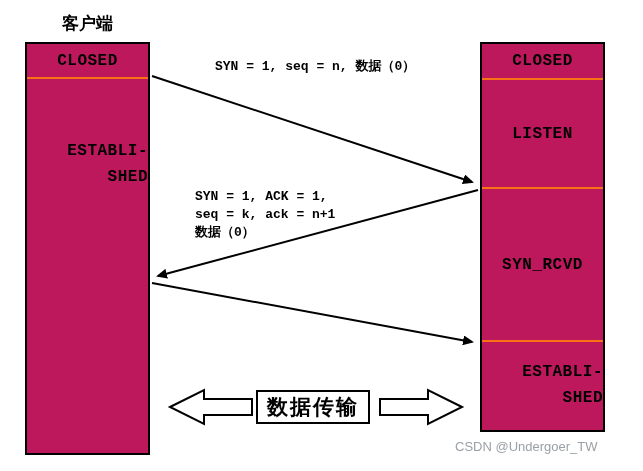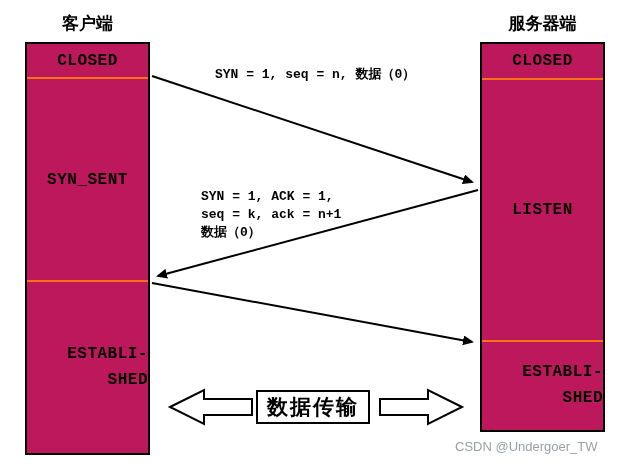--- a/index.html
+++ b/index.html
@@ -84,59 +84,58 @@
     color: #9aa0a6;
     white-space: nowrap;
   }
 </style>
 </head>
 <body>
 
 <div id="canvas">
 
   <div class="col-title" style="left:25px; top:12px; width:125px;">客户端</div>
-  <div class="col-title" style="left:480px; top:12px; width:125px;">服务器端</div>
 
   <div class="state-col" style="left:25px; top:42px; width:125px; height:413px;">
     <div class="cell" style="height:33px; flex:none;">CLOSED</div>
-    <div class="cell" style="flex:1;">SYN_SENT</div>
     <div class="cell est" style="height:173px; flex:none;">
       <span>ESTABLI-</span>
       <span>SHED</span>
     </div>
   </div>
 
   <div class="state-col" style="left:480px; top:42px; width:125px; height:390px;">
     <div class="cell" style="height:34px; flex:none;">CLOSED</div>
     <div class="cell" style="flex:1;">LISTEN</div>
+    <div class="cell" style="height:153px; flex:none;">SYN_RCVD</div>
     <div class="cell est" style="height:90px; flex:none;">
       <span>ESTABLI-</span>
       <span>SHED</span>
     </div>
   </div>
 
   <svg class="overlay" width="643" height="471" viewBox="0 0 643 471">
     <defs>
       <marker id="ah" markerWidth="12" markerHeight="10" refX="9" refY="5" orient="auto" markerUnits="userSpaceOnUse">
         <polygon points="0,0 11,5 0,10" fill="#000"></polygon>
       </marker>
     </defs>
     <line x1="152" y1="76" x2="472" y2="182" stroke="#000" stroke-width="2" marker-end="url(#ah)"></line>
     <line x1="478" y1="190" x2="158" y2="276" stroke="#000" stroke-width="2" marker-end="url(#ah)"></line>
     <line x1="152" y1="283" x2="472" y2="342" stroke="#000" stroke-width="2" marker-end="url(#ah)"></line>
 
     <polygon points="170,407 204,390 204,399 252,399 252,415 204,415 204,424" fill="#fff" stroke="#000" stroke-width="2"></polygon>
     <polygon points="462,407 428,390 428,399 380,399 380,415 428,415 428,424" fill="#fff" stroke="#000" stroke-width="2"></polygon>
   </svg>
 
-  <div class="msg" style="left:215px; top:58px;margin-top:8px;">
+  <div class="msg" style="left:215px; top:58px;">
     <div>SYN = 1, seq = n, 数据（0）</div>
   </div>
 
-  <div class="msg" style="left:201px; top:188px;">
+  <div class="msg" style="left:195px; top:188px;">
     <div>SYN = 1, ACK = 1,</div>
     <div>seq = k, ack = n+1</div>
     <div>数据（0）</div>
   </div>
 
 
   <div class="dt-box" style="left:256px; top:390px; width:114px; height:34px;">
     <span>数据传输</span>
   </div>
 

